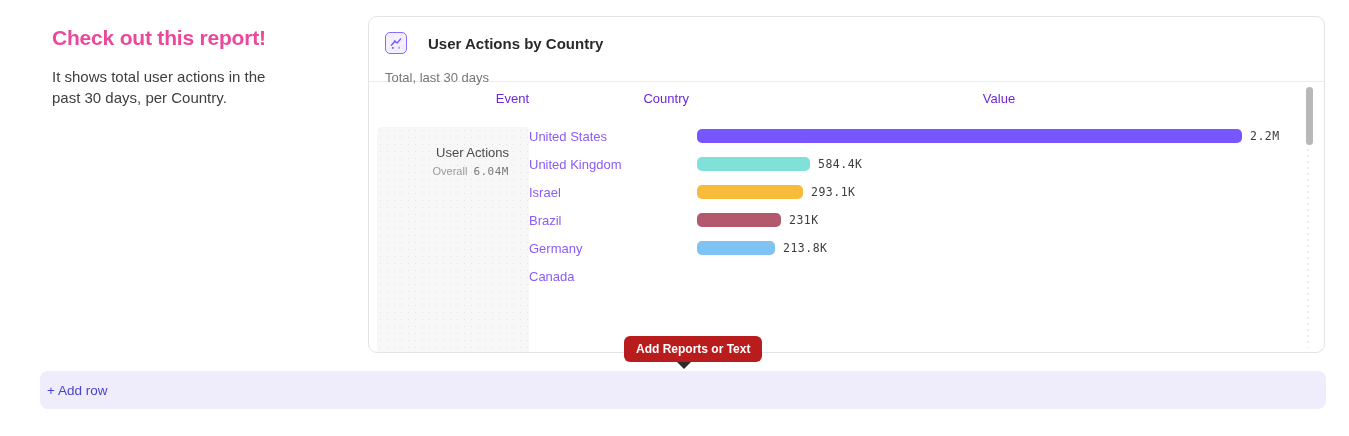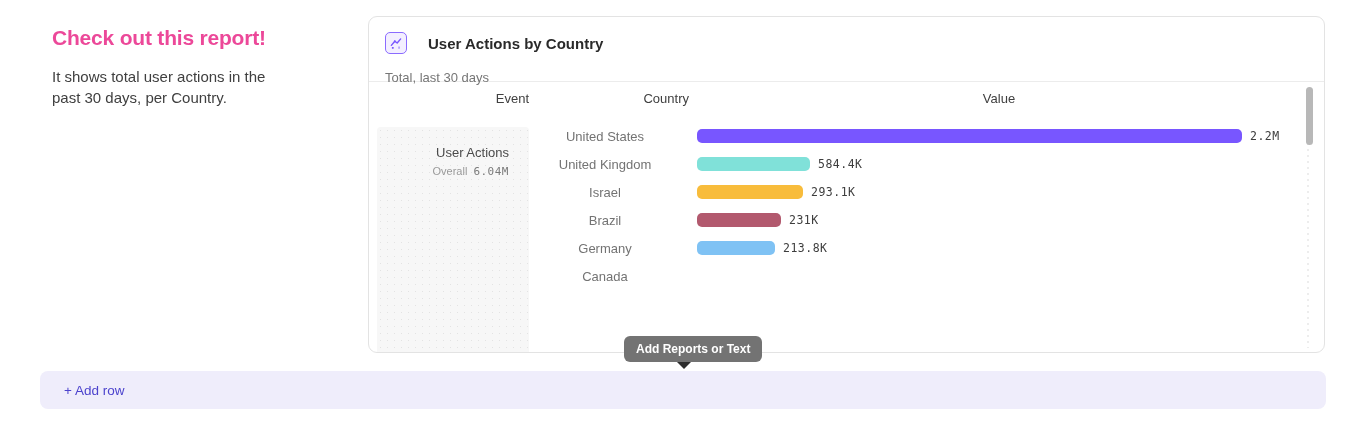--- a/index.html
+++ b/index.html
@@ -15,59 +15,59 @@
   .card { position:absolute; left:368px; top:16px; width:957px; height:337px;
           background:#fff; border:1px solid #e3e3e3; border-radius:9px; overflow:hidden; }
   .card-header { height:65px; padding:15px 16px 0 16px; border-bottom:1px solid #ececec; }
   .card-title-row { display:flex; align-items:center; gap:21px; }
   .card-icon { width:22px; height:22px; border-radius:5px; background:#f3efff;
                border:1px solid #8b6bff; display:inline-flex; align-items:center; justify-content:center; flex:0 0 auto; }
   .card-title { font-size:15px; font-weight:bold; color:#2a2a2a; }
   .card-subtitle { margin-top:16px; font-size:13px; color:#767676; }
 
   
-  .table-header { position:absolute; top:74px; left:0; right:0; height:18px; font-size:13px; color:#404040; }
+  .table-header { position:absolute; top:74px; left:0; right:0; height:18px; font-size:13px; color:#6d28d9; }
   .th-event   { position:absolute; left:8px;   width:152px; text-align:right; }
   .th-country { position:absolute; left:160px; width:160px; text-align:right; }
   .th-value   { position:absolute; left:328px; width:604px; text-align:center; }
 
   
   .event-cell { position:absolute; left:8px; top:110px; width:152px; height:250px;
                 background-color:#f7f7f7; border-radius:4px;
                 background-image:radial-gradient(#e3e3e3 0.8px, transparent 0.9px);
                 background-size:7px 7px;
                 padding:18px 20px 0 0; text-align:right; }
   .event-name { font-size:13px; color:#4a4a4a; }
   .event-overall { margin-top:5px; font-size:11px; color:#9a9a9a; }
   .event-overall .num { font-family:"DejaVu Sans Mono", monospace; color:#7a7a7a; margin-left:6px; letter-spacing:0.5px; }
 
   
   .chart-rows { position:absolute; left:0; top:105px; right:20px; }
   .chart-row { height:28px; display:flex; align-items:center; }
-  .country-label { margin-left:160px; width:152px; text-align:center; font-size:13px; color:#737373; flex:0 0 auto; }
+  .country-label { margin-left:160px; width:152px; text-align:left; font-size:13px; color:#8b5cf6; flex:0 0 auto; }
   .bar-wrap { display:flex; align-items:center; margin-left:16px; flex:1; }
   .bar { height:14px; border-radius:5px; }
   .value-label { margin-left:8px; font-family:"DejaVu Sans Mono", monospace; font-size:11.5px; color:#3d3d3d; letter-spacing:0.5px; }
 
   
   .scrollbar { position:absolute; left:936px; top:70px; bottom:4px; width:8px;
                background-image:radial-gradient(#ededed 0.8px, transparent 0.9px); background-size:6px 6px; }
   .scroll-thumb { width:7px; height:58px; margin-left:0.5px; background:#b8b8b8; border-radius:4px; }
 
   
   .tooltip { position:absolute; left:624px; top:336px; height:26px; line-height:26px;
-             padding:0 12px; background:#737373; color:#ffffff; font-size:12px; font-weight:bold;
+             padding:0 12px; background:#b91c1c; color:#ffffff; font-size:12px; font-weight:bold;
              border-radius:6px; white-space:nowrap; z-index:5; }
   .tooltip::after { content:""; position:absolute; top:100%; left:53px;
                     border:7px solid transparent; border-top-color:#2d2d2d; border-bottom-width:0; }
 
   
   .add-row { position:absolute; left:40px; top:371px; width:1286px; height:38px;
              background:#efedfb; border-radius:8px; display:flex; align-items:center;
-             padding-left:24px; cursor:pointer; }
+             padding-left:7px; cursor:pointer; }
   .add-row-label { font-size:13.5px; color:#4c43cd; }
 </style>
 </head>
 <body>
 
 <div class="intro">
   <h1>Check out this report!</h1>
   <p>It shows total user actions in the past 30 days, per Country.</p>
 </div>
 

